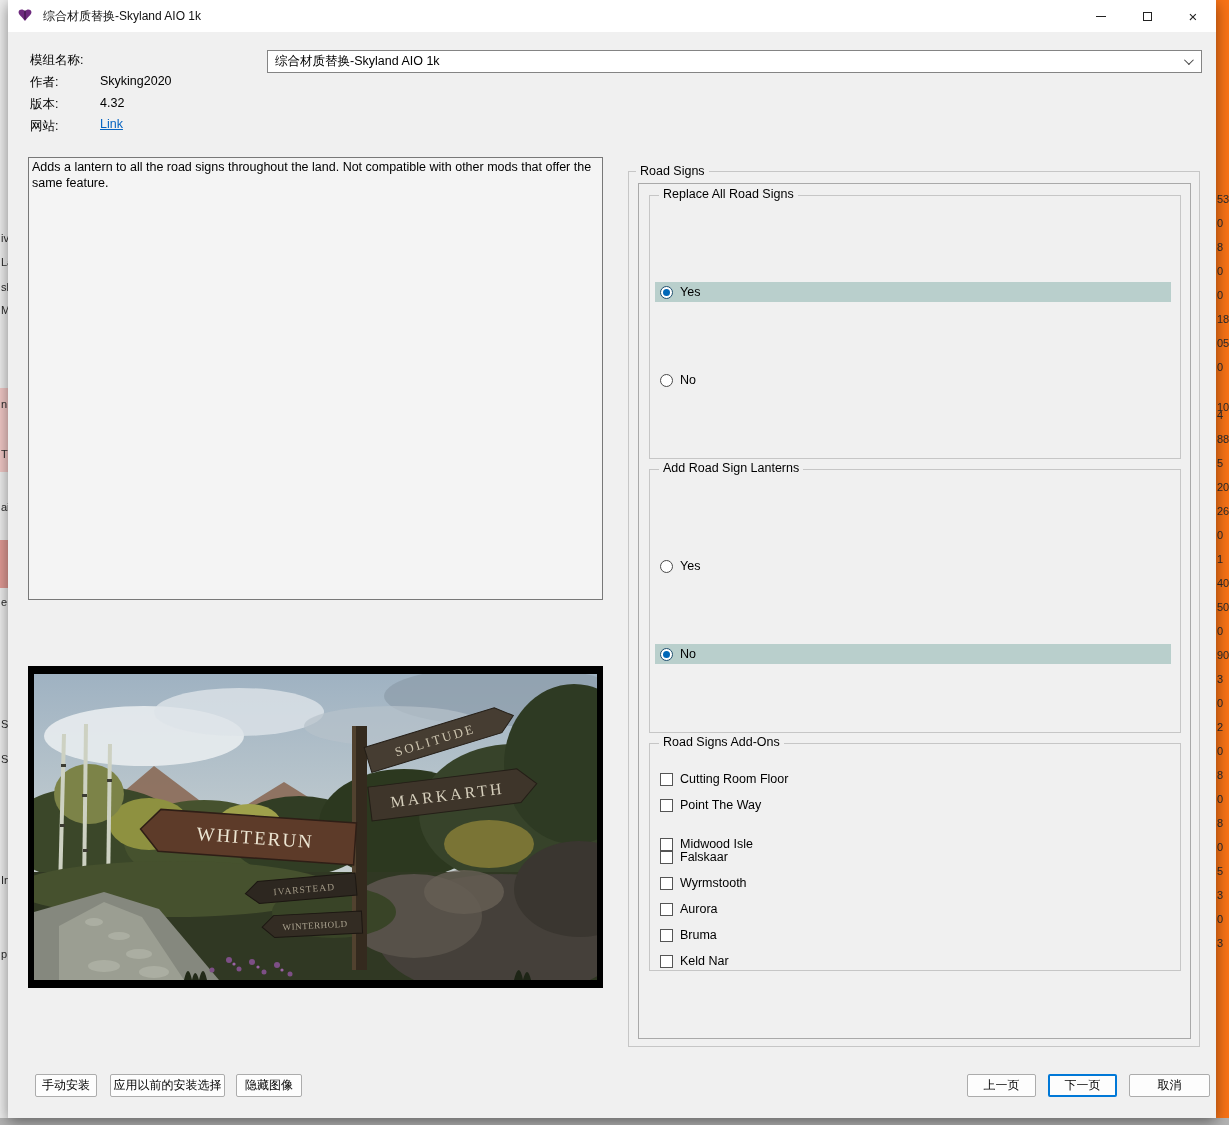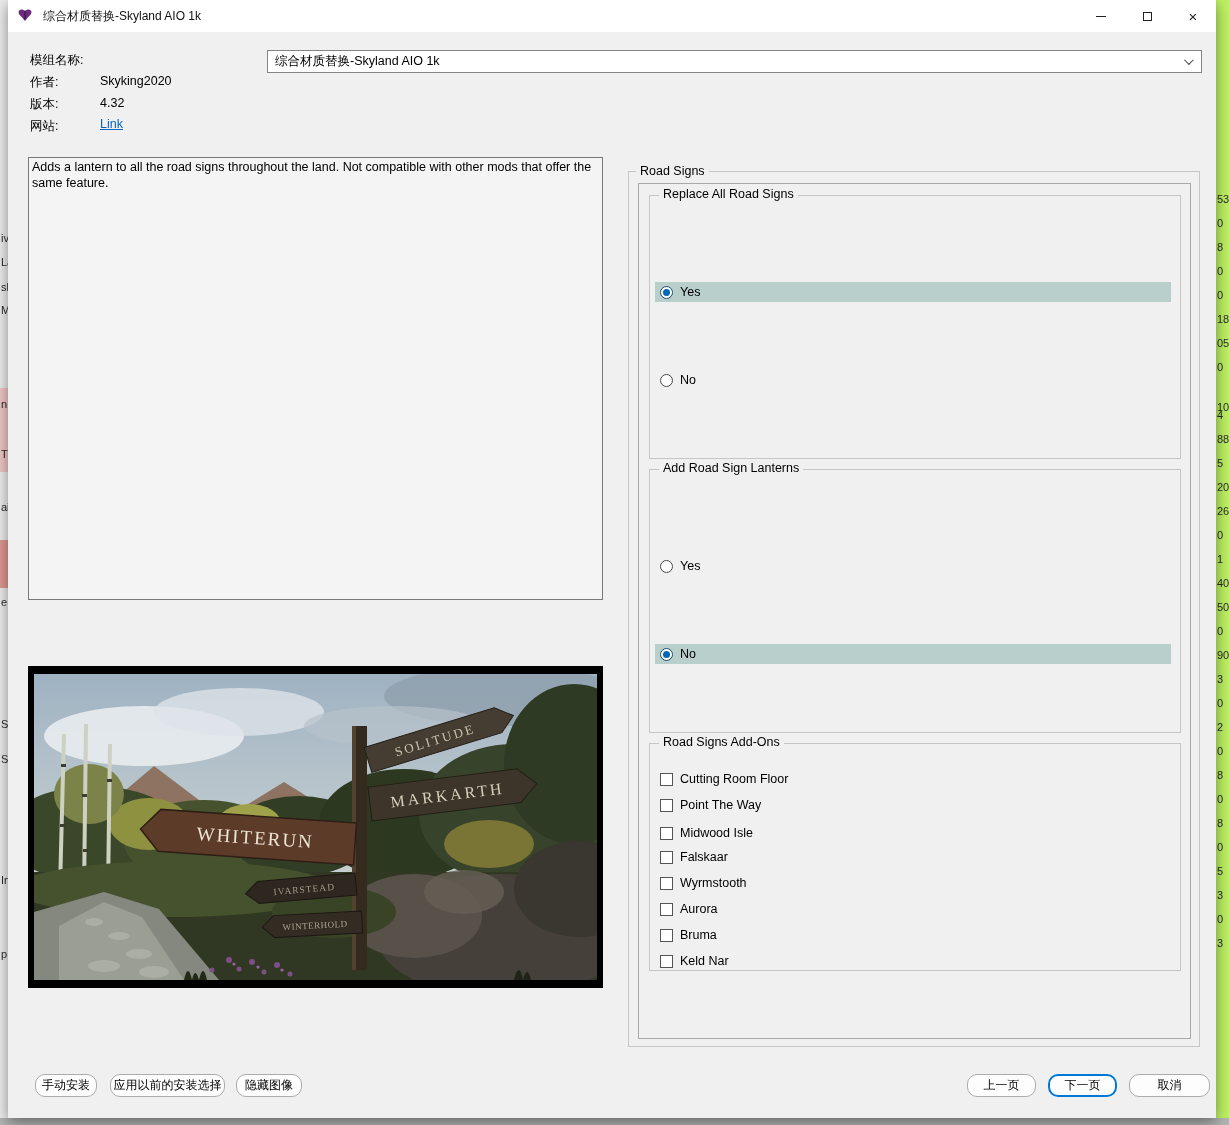--- a/index.html
+++ b/index.html
@@ -1,21 +1,21 @@
 <!DOCTYPE html>
 <html><head>
 <meta charset="utf-8">
 <style>
   * { margin:0; padding:0; box-sizing:border-box; }
   body { font-family:"Liberation Sans","DejaVu Sans",sans-serif; background:#c9c9c9; }
   .screen { position:relative; width:1229px; height:1125px; background:#c9c9c9; overflow:hidden; }
 
   
   .edge-left { position:absolute; left:0; top:0; width:8px; height:1125px; background:#eeeeee; overflow:hidden; z-index:1; }
-  .edge-right { position:absolute; right:0; top:0; width:13px; height:1125px; background:#bef264; overflow:hidden; z-index:1; }
+  .edge-right { position:absolute; right:0; top:0; width:13px; height:1125px; background:#f97316; overflow:hidden; z-index:1; }
   .frag { position:absolute; left:1px; font-size:11px; color:#2b2b2b; white-space:nowrap; }
   .lblock { position:absolute; left:0; width:8px; }
   .lblock.pink { top:388px; height:84px; background:#f1c8c6; }
   .lblock.red { top:540px; height:48px; background:#e09a94; }
   .bottom-strip { position:absolute; left:0; top:1118px; width:100%; height:7px; background:#b3b3b3; z-index:1; }
 
   
   .dialog { position:absolute; left:8px; top:0; width:1208px; height:1118px; background:#f0f0f0; box-shadow:0 4px 14px rgba(0,0,0,.45); z-index:2; }
 
   .titlebar { position:absolute; left:0; top:0; width:100%; height:32px; background:#ffffff; display:flex; align-items:center; }
@@ -48,21 +48,21 @@
   #g3 { top:559px; height:228px; }
 
   .opt-row { position:absolute; left:5px; right:9px; height:20px; display:flex; align-items:center; padding-left:5px; gap:7px; font-size:12.5px; }
   .opt-row.selected { background:#b9cfcc; }
   .radio { width:13px; height:13px; border:1px solid #4a4a4a; border-radius:50%; background:#fff; position:relative; flex:0 0 auto; }
   .radio.on { border-color:#1f4e6e; }
   .radio.on::after { content:""; position:absolute; left:2px; top:2px; width:7px; height:7px; border-radius:50%; background:#0067b8; }
   .check { width:13px; height:13px; border:1px solid #555; background:#fff; flex:0 0 auto; }
 
   
-  .btn { position:absolute; top:1074px; height:23px; background:#fdfdfd; border:1px solid #acacac; border-radius:10px; font-size:12px; font-family:inherit; color:#000; padding:0; }
+  .btn { position:absolute; top:1074px; height:23px; background:#fdfdfd; border:1px solid #acacac; border-radius:2px; font-size:12px; font-family:inherit; color:#000; padding:0; }
   .btn.default { border:2px solid #0078d7; }
 
   .scene text { font-family:"Liberation Serif","DejaVu Serif",serif; }
 </style>
 </head>
 <body>
 
 <div class="screen">
 
   <div class="edge-left">
@@ -282,21 +282,21 @@
         <div class="group" id="g3">
           <span class="group-label">Road Signs Add-Ons</span>
           <div class="opt-row" style="top:25px">
             <span class="check"></span>
             <span>Cutting Room Floor</span>
           </div>
           <div class="opt-row" style="top:51px">
             <span class="check"></span>
             <span>Point The Way</span>
           </div>
-          <div class="opt-row" style="top:79px">
+          <div class="opt-row" style="top:90px">
             <span class="check"></span>
             <span>Midwood Isle</span>
           </div>
           <div class="opt-row" style="top:103px">
             <span class="check"></span>
             <span>Falskaar</span>
           </div>
           <div class="opt-row" style="top:129px">
             <span class="check"></span>
             <span>Wyrmstooth</span>

